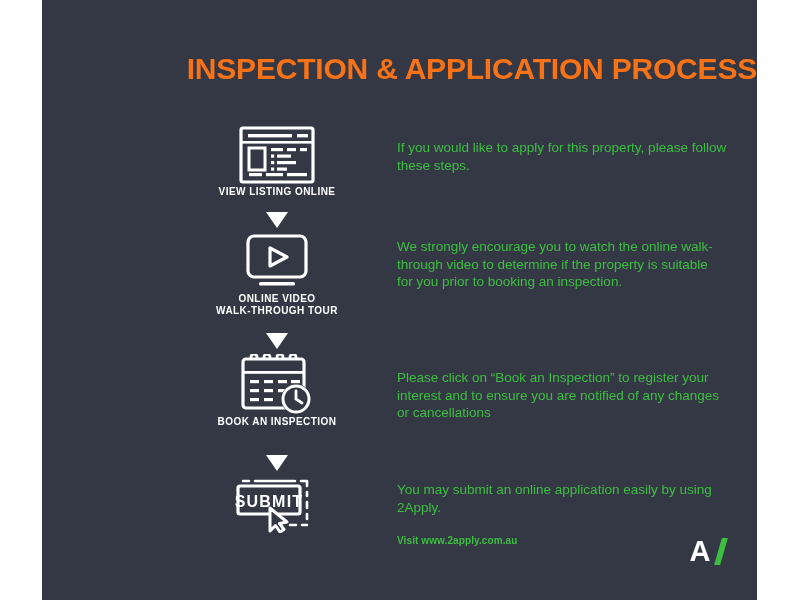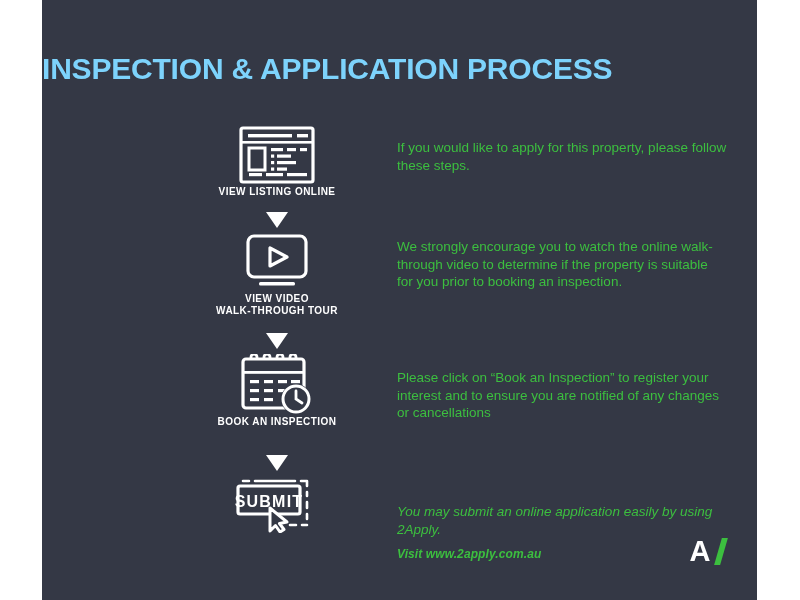--- a/index.html
+++ b/index.html
@@ -20,22 +20,22 @@
     width: 715px;
     height: 600px;
     background: #343845;
     overflow: hidden;
   }
   #title {
     position: absolute;
     left: 0;
     top: 52px;
     width: 715px;
-    text-align: left;
-    color: #7dd3fc;
+    text-align: right;
+    color: #f97316;
     font-size: 30px;
     font-weight: bold;
     letter-spacing: -0.2px;
     white-space: nowrap;
   }
 
   
   .step {
     position: absolute;
     left: 120px;
@@ -68,22 +68,22 @@
   
   .desc {
     position: absolute;
     left: 355px;
     width: 330px;
     color: #3cbf3f;
     font-size: 13.5px;
     line-height: 17.5px;
   }
   .desc-note {
-    margin-top: 8px;
-    font-size: 12px;
+    margin-top: 16px;
+    font-size: 10px;
     font-weight: bold;
     letter-spacing: 0.1px;
     color: #3cbf3f;
   }
 
   
   #logo {
     position: absolute;
     right: 25px;
     bottom: 32px;
@@ -152,21 +152,21 @@
 
   <div class="step" style="top:231px;">
     <div class="icon-wrap">
       <svg width="76" height="56" viewBox="0 0 76 56" fill="none">
         <rect x="9" y="2" width="58" height="41" rx="6" stroke="#ffffff" stroke-width="3.2"></rect>
         <path d="M31 14 L31 32 L48 23 Z" stroke="#ffffff" stroke-width="3.2" stroke-linejoin="round" fill="none"></path>
         <rect x="20" y="48" width="36" height="3.4" rx="1.5" fill="#ffffff"></rect>
       </svg>
     </div>
     <div class="step-label">
-      <div>VIEW VIDEO</div>
+      <div>ONLINE VIDEO</div>
       <div>WALK-THROUGH TOUR</div>
     </div>
   </div>
 
   <div class="arrow" style="top:333px;">
     <svg width="22" height="16" viewBox="0 0 22 16">
         <polygon points="0,0 22,0 11,16" fill="#ffffff"></polygon>
       </svg>
   </div>
 
@@ -209,21 +209,21 @@
         <rect x="9" y="11" width="62" height="28" rx="2" stroke="#ffffff" stroke-width="3.2"></rect>
         <text x="40" y="32" font-family="Liberation Sans, sans-serif" font-size="16" font-weight="bold" fill="#ffffff" text-anchor="middle" letter-spacing="1.2">SUBMIT</text>
         <path d="M41 33 L41 56 L46.5 50.5 L51 57 L55 54.5 L50.5 48.5 L58 47 Z" fill="#343845" stroke="#ffffff" stroke-width="3" stroke-linejoin="round"></path>
       </svg>
     </div>
   </div>
 
   <div class="desc" style="top:139px;">If you would like to apply for this property, please follow these steps.</div>
   <div class="desc" style="top:238px;">We strongly encourage you to watch the online walk-through video to determine if the property is suitable for you prior to booking an inspection.</div>
   <div class="desc" style="top:369px;">Please click on “Book an Inspection” to register your interest and to ensure you are notified of any changes or cancellations</div>
-  <div class="desc" style="top:503px;font-style:italic;">
+  <div class="desc" style="top:481px;">
     <div>You may submit an online application easily by using 2Apply.</div>
     <div class="desc-note">Visit www.2apply.com.au</div>
   </div>
 
   <div id="logo">
     <span>A</span>
     <span class="slash"></span>
   </div>
 
 </div>

